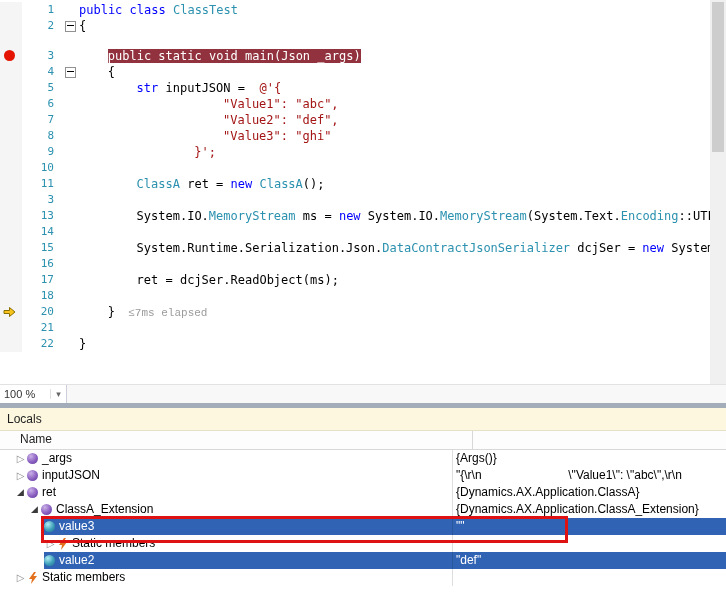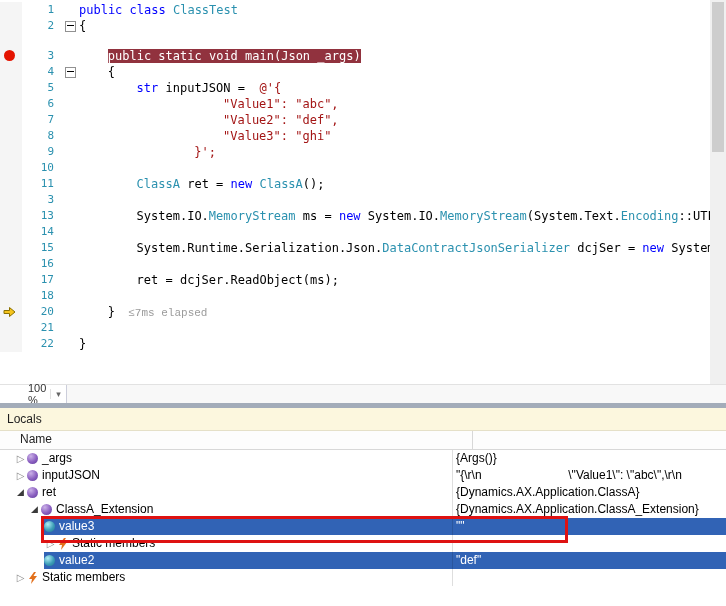--- a/index.html
+++ b/index.html
@@ -27,21 +27,21 @@
   .c-hl{background:#91323E;color:#fff;}
   .c-tip{color:#9B9B9B;font-family:Liberation Mono, monospace;font-size:11px;}
   .lens{color:#8F8F8F;font-family:"Liberation Sans", sans-serif;font-size:10px;}
 
   .vscroll{position:absolute;top:0;right:0;width:16px;height:385px;background:#F0F0F0;}
   .vthumb{position:absolute;top:2px;left:2px;width:12px;height:150px;background:#CDCDCD;}
 
   .ebottom{position:absolute;left:0;right:0;bottom:0;height:18px;border-top:1px solid #E2E2E2;
            display:flex;background:#fff;}
   .zoom{width:66px;height:100%;border-right:1px solid #CCCEDB;display:flex;align-items:center;}
-  .zoom-text{flex:1;padding-left:12px;font-size:11px;color:#333;margin-left:16px;}
+  .zoom-text{flex:1;padding-left:4px;font-size:11px;color:#333;}
   .zoom-caret{width:15px;text-align:center;color:#666;font-size:9px;border-left:1px solid #E0E0E0;}
   .hscroll{flex:1;background:#F8F8F8;}
 
   
   .splitter{height:5px;background:#A3ACB9;}
 
   
   .locals{position:relative;height:198px;background:#fff;overflow:hidden;}
   .ltitle{height:22px;line-height:22px;padding-left:7px;font-size:12px;color:#1E1E1E;
           background:#FCF7DE;border-bottom:1px solid #E5E0C8;}

